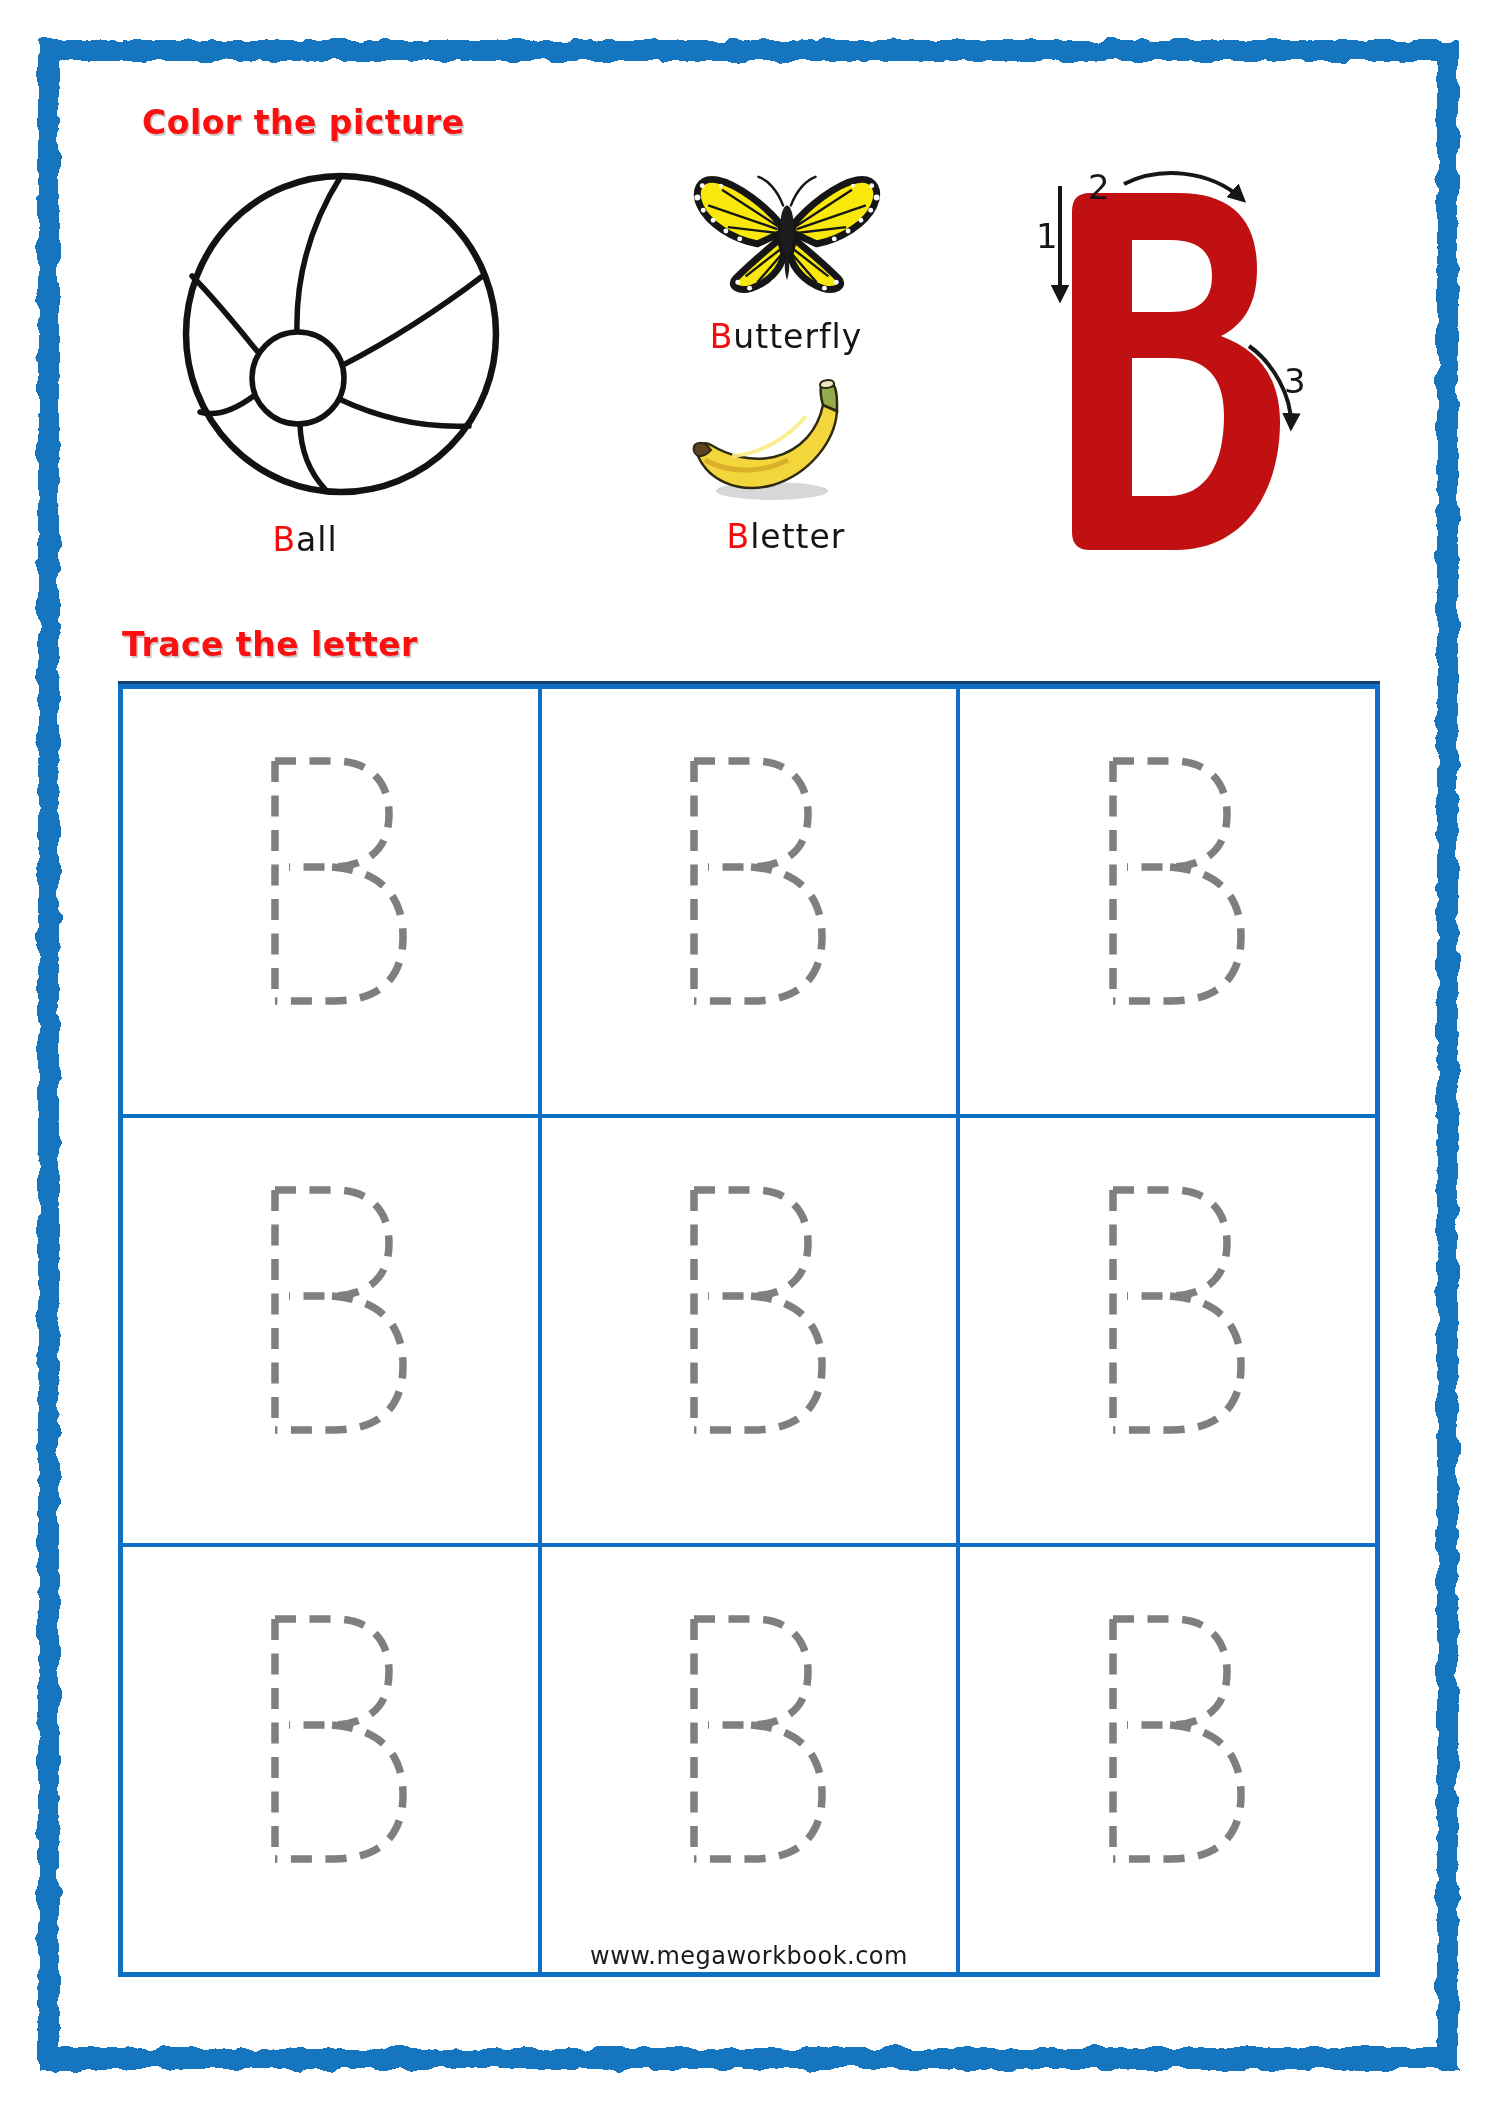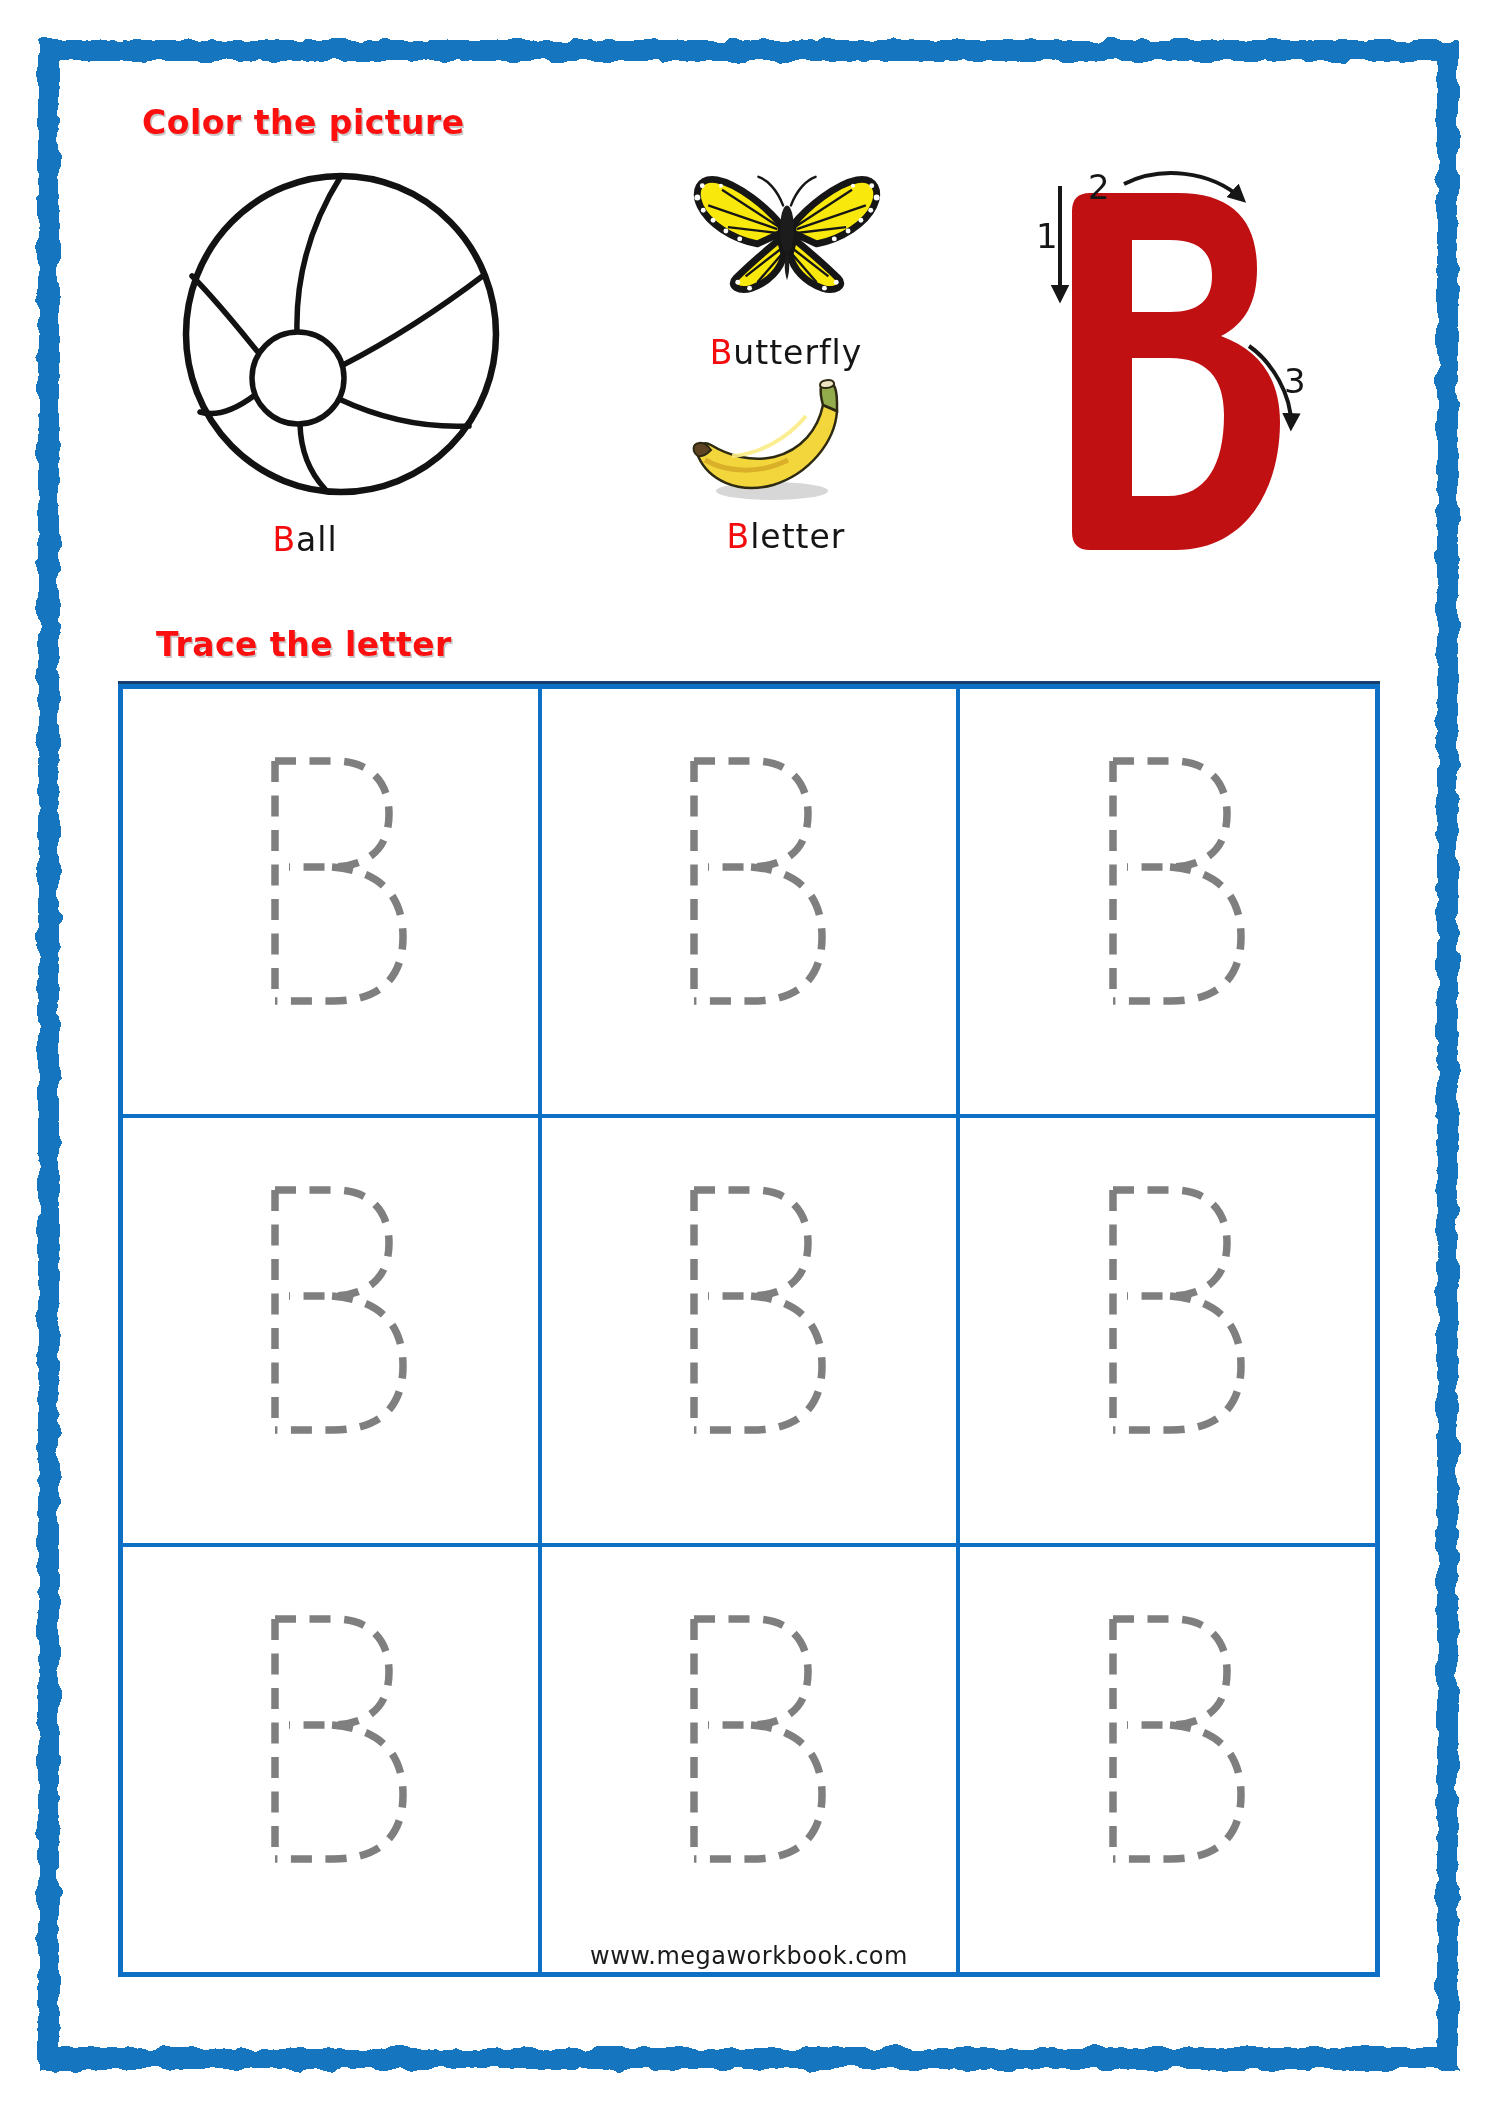--- a/index.html
+++ b/index.html
@@ -22,39 +22,39 @@
   .heading{
     position:absolute;
     font-weight:bold;
     font-size:33px;
     letter-spacing:0.5px;
     color:var(--heading_red,#fb0f0f);
     text-shadow:1.5px 1.5px 0 #c9c9c9;
     white-space:nowrap;
   }
   .h-color{left:142px; top:103px;}
-  .h-trace{left:122px; top:625px;margin-left:34px;}
+  .h-trace{left:122px; top:625px;}
 
   .art{position:absolute;}
   .ball-art{left:175px; top:167px; width:332px; height:336px;}
   .butterfly-art{left:688px; top:166px; width:198px; height:132px;}
   .banana-art{left:680px; top:370px; width:182px; height:142px;}
   .guide-art{left:1020px; top:100px; width:470px; height:500px;}
 
   .item-label{
     position:absolute;
     font-size:33px;
     font-weight:400;
     color:#151515;
     text-align:center;
     letter-spacing:1px;
     white-space:nowrap;
   }
   .label-ball{left:200px; top:520px; width:210px;}
-  .label-butterfly{left:676px; top:317px; width:220px;margin-top:16px;}
+  .label-butterfly{left:676px; top:317px; width:220px;}
   .label-banana{left:676px; top:517px; width:220px;}
   .item-label .cap{color:var(--label_red,#f40b0b);}
 
   .trace-grid{
     position:absolute;
     left:118px; top:684px;
     width:1262px; height:1293px;
     box-sizing:border-box;
     background:var(--grid_blue,#0d70c4);
     padding:5px;

